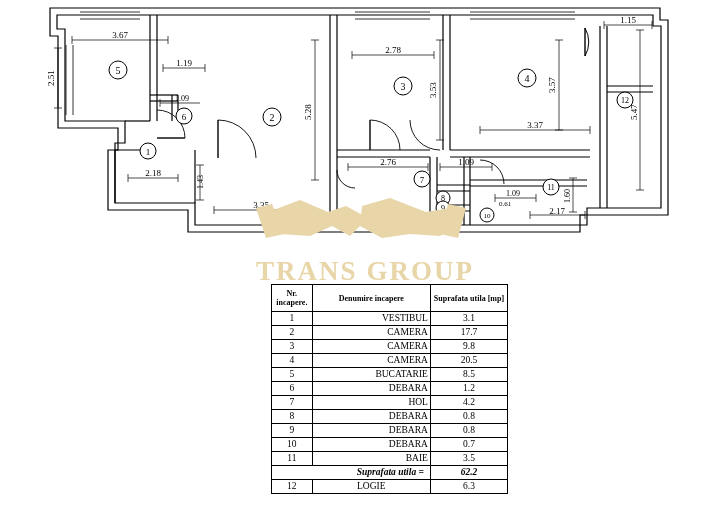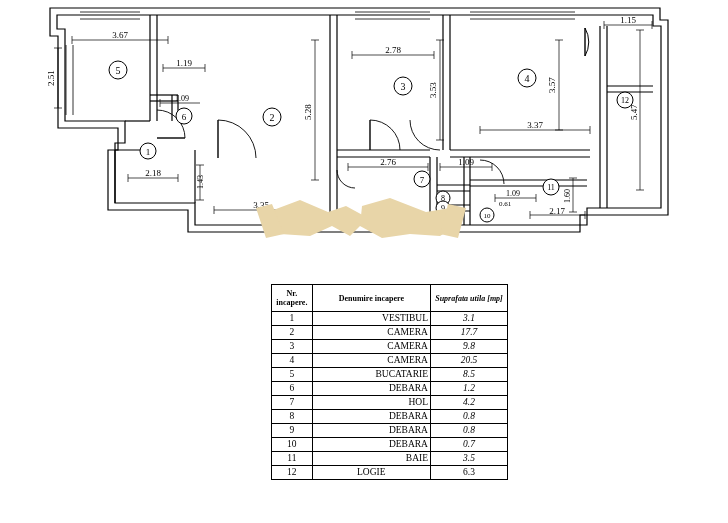--- a/index.html
+++ b/index.html
@@ -58,21 +58,21 @@
   table.areas thead th {
     font-weight: bold;
     font-size: 8px;
     line-height: 9px;
     height: 26px;
     text-align: center;
     vertical-align: middle;
   }
   .c-nr { width: 36px; text-align: center; }
   .c-den { width: 118px; text-align: right; }
-  .c-sup { width: 75px; text-align: center; font-style: italic; }
+  .c-sup { width: 75px; text-align: center; }
   .sum-row td {
     font-weight: bold;
     font-style: italic;
     text-align: center;
   }
   .sum-row td.lbl { text-align: right; padding-right: 6px; }
   .logie-row td { font-style: normal; font-weight: normal; }
   .logie-row td.c-den { text-align: center; }
 </style>
 </head>
@@ -269,20 +269,21 @@
 
 <div class="wm">
   <svg width="230" height="80" viewBox="0 0 230 80" xmlns="http://www.w3.org/2000/svg">
     <g fill="#e8d5a8">
       <path d="M18 34 L50 22 L78 34 L96 28 L118 40 L100 58 L82 48 L60 58 L30 56 Z"></path>
       <path d="M112 28 L140 20 L176 34 L200 30 L212 44 L190 58 L160 56 L132 60 L110 48 Z"></path>
       <path d="M6 30 L22 26 L34 56 L16 60 Z"></path>
       <path d="M198 26 L216 30 L208 60 L190 56 Z"></path>
     </g>
   </svg>
+  <div class="wm-text">TRANS GROUP</div>
 </div>
 
 <table class="areas">
   <thead>
     <tr>
       <th class="c-nr">Nr. incapere.</th>
       <th class="c-den">Denumire incapere</th>
       <th class="c-sup">Suprafata utila [mp]</th>
     </tr>
   </thead>
@@ -334,20 +335,24 @@
     </tr>
     <tr>
       <td class="c-nr">10</td>
       <td class="c-den">DEBARA</td>
       <td class="c-sup">0.7</td>
     </tr>
     <tr>
       <td class="c-nr">11</td>
       <td class="c-den">BAIE</td>
       <td class="c-sup">3.5</td>
+    </tr>
+    <tr class="sum-row">
+      <td class="lbl" colspan="2">Suprafata utila =</td>
+      <td class="c-sup">62.2</td>
     </tr>
     <tr class="logie-row">
       <td class="c-nr">12</td>
       <td class="c-den">LOGIE</td>
       <td class="c-sup">6.3</td>
     </tr>
   </tbody>
 </table>
 
 </body></html>

